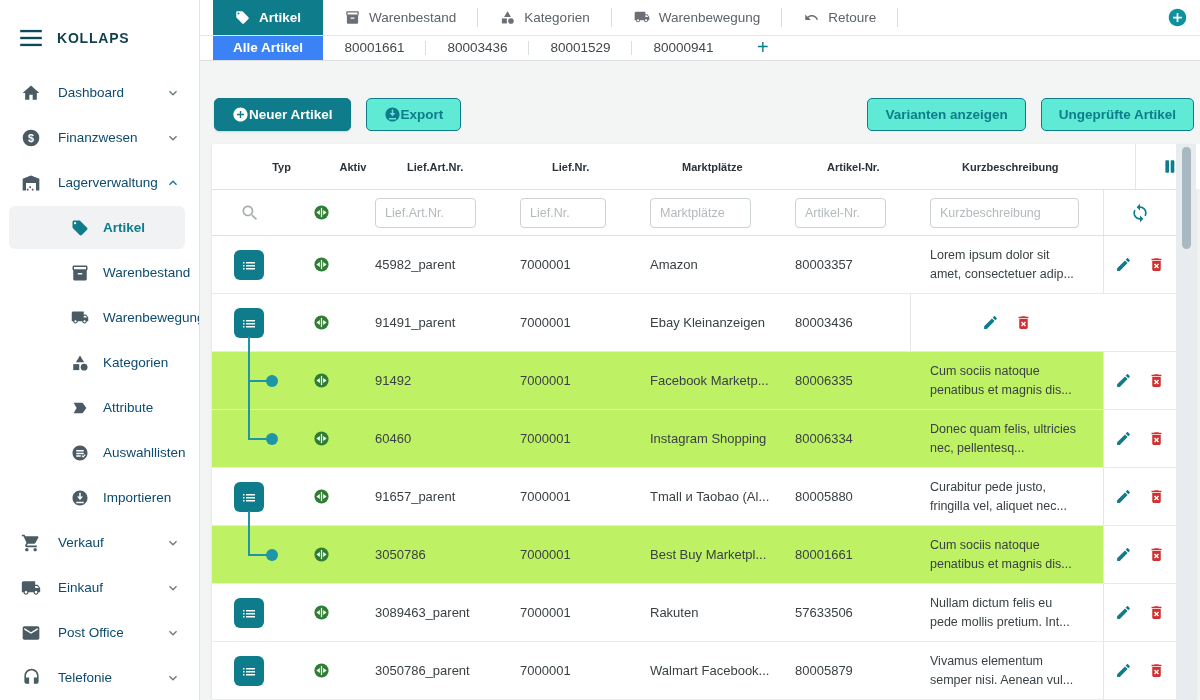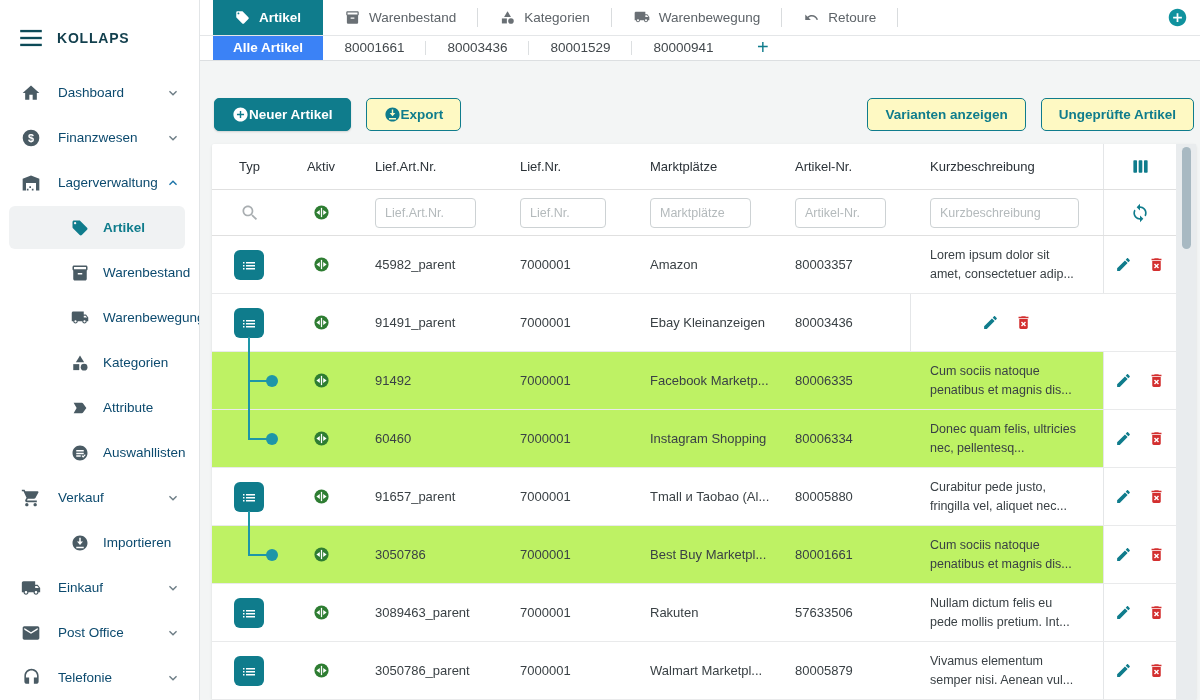--- a/index.html
+++ b/index.html
@@ -36,29 +36,29 @@
   .subtab { display:flex; align-items:center; justify-content:center; padding:0 20px; min-width:103px; font-size:13.5px; color:#42484c; cursor:pointer; position:relative; }
   .subtab .divider-r { position:absolute; right:0; top:5px; bottom:5px; width:1px; background:#dcdfe1; }
   .subtab.active { background:#3b82f6; color:#fff; font-weight:bold; margin-left:13px; min-width:90px; }
   .subtab-add { display:flex; align-items:center; padding:0 6px 0 22px; color:#0f7c8c; font-size:20px; font-weight:400; cursor:pointer; }
 
   
   .toolbar { display:flex; align-items:center; margin:37px 6px 0 14px; }
   .btn { height:33px; border-radius:5px; display:inline-flex; align-items:center; 
     padding:6px 17px; font-size:13.5px; cursor:pointer; font-family:inherit; }
   .btn-primary { background:#0f7c8c; color:#fff; border:1px solid #0f7c8c; font-weight:bold; box-shadow:0 1px 2px rgba(0,0,0,.15); }
-  .btn-outline { background:#fef9c3; color:#0f7c8c; border:1px solid #0f7c8c; font-weight:bold; }
+  .btn-outline { background:#5eead4; color:#0f7c8c; border:1px solid #0f7c8c; font-weight:bold; }
   .btn + .btn { margin-left:15px; }
   .toolbar .right { margin-left:auto; display:flex; }
 
   
   .table-card { margin:13px 4px 0 12px; width:984px; background:#fff; position:relative;
     box-shadow:0 1px 3px rgba(0,0,0,.10); border-radius:2px; }
   .trow { display:grid; grid-template-columns:75px 68px 145px 130px 145px 135px 193px 73px; width:964px; align-items:center; }
-  .thead { height:46px; border-bottom:1px solid #e0e0e0; font-weight:normal; font-size:13px; color:#2b3238; }
+  .thead { height:46px; border-bottom:1px solid #e0e0e0; font-weight:bold; font-size:11px; color:#2b3238;padding-left:32px; }
   .tfilter { height:46px; border-bottom:1px solid #e0e0e0; }
   .tr { height:58px; border-bottom:1px solid #e9eaeb; font-size:13px; color:#3a4145; background:#fff; }
   .tr.child { background:#bef264; }
   .cell { padding-left:20px; }
   .cell.c-center { padding:0; display:flex; align-items:center; justify-content:center; height:100%; }
   .cell.typ { position:relative; padding:0; height:100%; }
   .type-icon { position:absolute; left:22px; top:14px; width:30px; height:30px; background:#0f7c8c; border-radius:6px;
     display:flex; align-items:center; justify-content:center; cursor:pointer; }
   .vline-down { position:absolute; left:36px; top:43px; bottom:-1px; width:2px; background:#1e96a8; }
   .vline-full { position:absolute; left:36px; top:-1px; bottom:-1px; width:2px; background:#1e96a8; }
@@ -260,41 +260,41 @@
       <span>Attribute</span>
     </div>
     <div class="nav-item sub-item">
       <span class="nicon">
           <svg width="18" height="18" viewBox="0 0 24 24" fill="#4a5b64">
             <use href="#i-listcircle"></use>
           </svg>
         </span>
       <span>Auswahllisten</span>
     </div>
+    <div class="nav-item sub-item">
+      <span class="nicon">
+          <svg width="18" height="18" viewBox="0 0 24 24" fill="#4a5b64">
+            <use href="#i-downloadcircle"></use>
+          </svg>
+        </span>
+      <span>Importieren</span>
+    </div>
+
     <div class="nav-item">
       <span class="nicon">
           <svg width="20" height="20" viewBox="0 0 24 24" fill="#4a5b64">
             <use href="#i-cart"></use>
           </svg>
         </span>
       <span>Verkauf</span>
       <span class="chev">
           <svg width="16" height="16" viewBox="0 0 24 24" fill="#6b7b84">
             <use href="#i-chevdown"></use>
           </svg>
         </span>
-    </div>
-
-    <div class="nav-item sub-item">
-      <span class="nicon">
-          <svg width="18" height="18" viewBox="0 0 24 24" fill="#4a5b64">
-            <use href="#i-downloadcircle"></use>
-          </svg>
-        </span>
-      <span>Importieren</span>
     </div>
     <div class="nav-item">
       <span class="nicon">
           <svg width="20" height="20" viewBox="0 0 24 24" fill="#4a5b64">
             <use href="#i-truck"></use>
           </svg>
         </span>
       <span>Einkauf</span>
       <span class="chev">
           <svg width="16" height="16" viewBox="0 0 24 24" fill="#6b7b84">
@@ -726,21 +726,21 @@
           </div>
         <div class="cell c-center">
             <span>
               <svg width="17" height="17" viewBox="0 0 24 24" fill="#2e7d32">
                 <use href="#i-flipcircle"></use>
               </svg>
             </span>
           </div>
         <div class="cell">3050786_parent</div>
         <div class="cell">7000001</div>
-        <div class="cell">Walmart Marketpl...</div>
+        <div class="cell">Walmart Facebook...</div>
         <div class="cell">80005879</div>
         <div class="cell desc">Vivamus elementum semper nisi. Aenean vul...</div>
         <div class="cell actions">
           <span class="ficon">
               <svg width="17" height="17" viewBox="0 0 24 24" fill="#0f7c8c">
                 <use href="#i-pencil"></use>
               </svg>
             </span>
           <span class="ficon">
               <svg width="17" height="17" viewBox="0 0 24 24" fill="#d32f2f">

